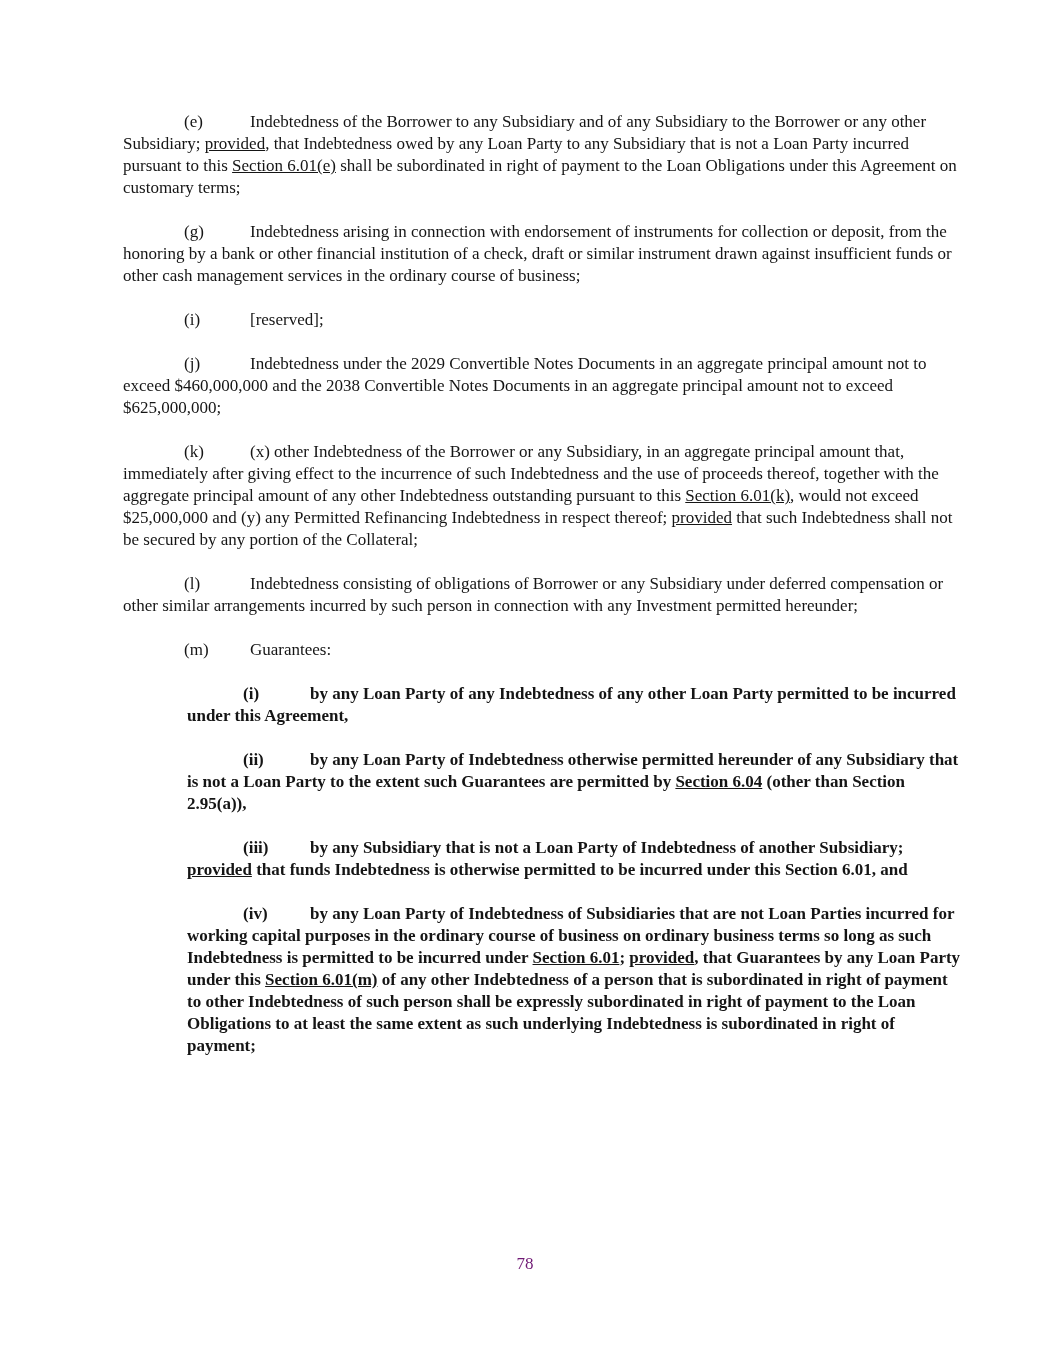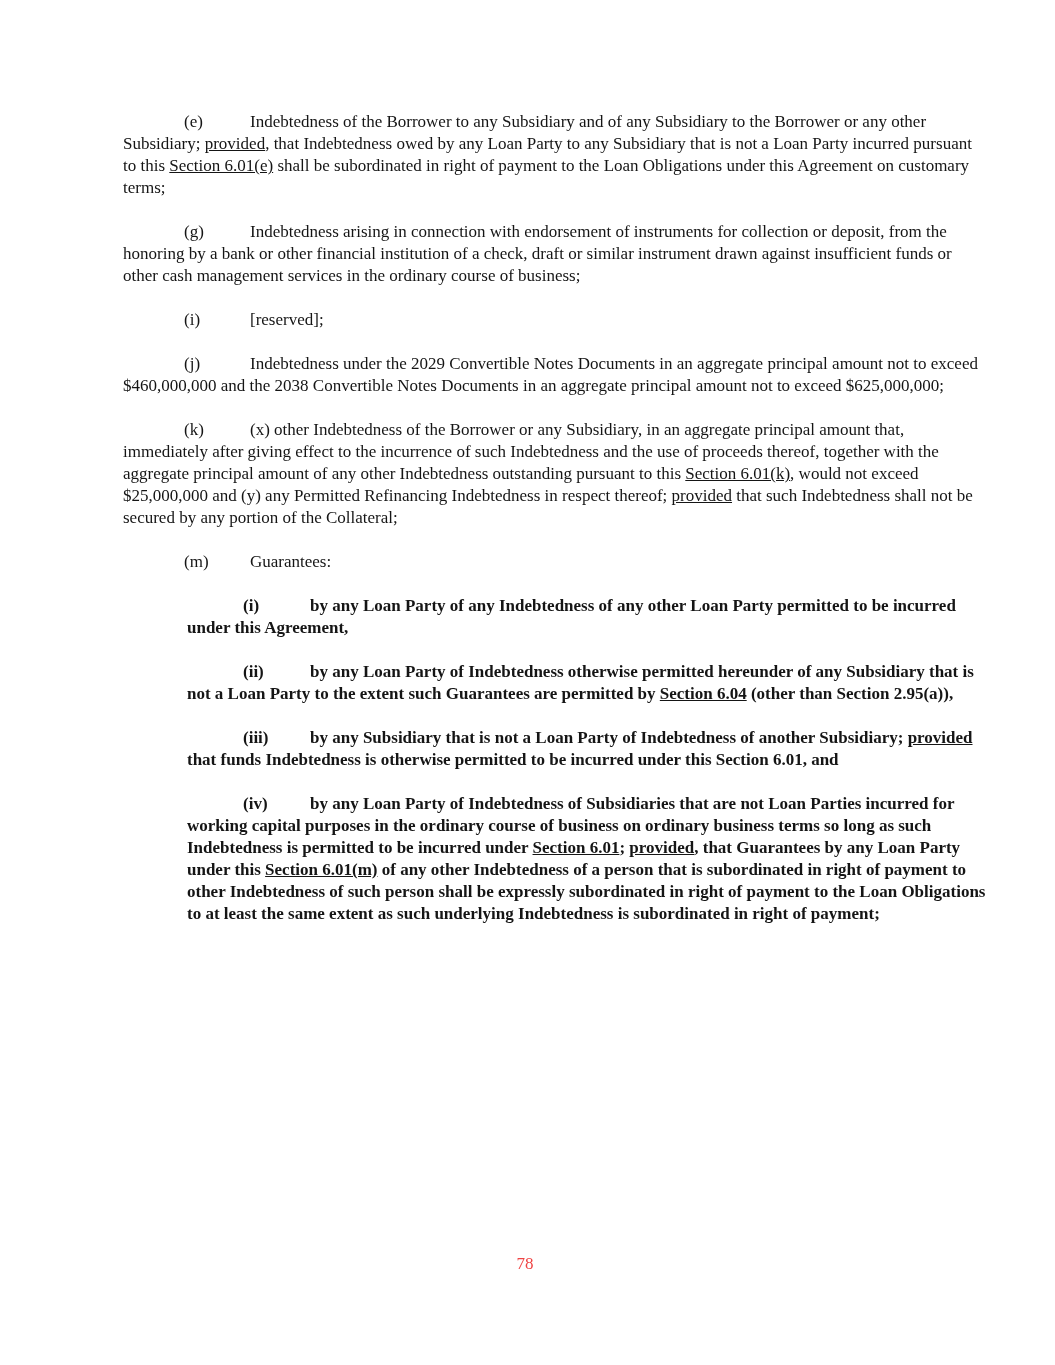--- a/index.html
+++ b/index.html
@@ -6,21 +6,21 @@
     margin: 0;
     padding: 0;
     background: #ffffff;
   }
   .page {
     position: relative;
     width: 1055px;
     height: 1365px;
     background: #ffffff;
     box-sizing: border-box;
-    padding: 111px 68px 0 123px;
+    padding: 111px 90px 0 123px;
     font-family: "Liberation Serif", "DejaVu Serif", serif;
     font-size: 17px;
     line-height: 22px;
     color: #151515;
     overflow: hidden;
   }
   .para {
     margin: 0 0 22px 0;
     text-align: left;
   }
@@ -41,34 +41,35 @@
   .seg-u { text-decoration: underline; }
   .footer {
     position: absolute;
     top: 1253px;
     left: 123px;
     width: 804px;
     text-align: center;
     font-family: "Liberation Serif", "DejaVu Serif", serif;
     font-size: 17px;
     line-height: 22px;
-    color: #ef4444;
+    color: #701a75;
   }
 </style>
 </head>
 <body>
 
 <div class="page">
   <div id="doc-body">
 
   <p class="para l1"><span class="plabel">(e)</span><span class="seg">Indebtedness of the Borrower to any Subsidiary and of any Subsidiary to the Borrower or any other Subsidiary; </span><span class="seg-u">provided</span><span class="seg">, that Indebtedness owed by any Loan Party to any Subsidiary that is not a Loan Party incurred pursuant to this </span><span class="seg-u">Section 6.01(e)</span><span class="seg"> shall be subordinated in right of payment to the Loan Obligations under this Agreement on customary terms;</span></p>
       <p class="para l1"><span class="plabel">(g)</span><span class="seg">Indebtedness arising in connection with endorsement of instruments for collection or deposit, from the honoring by a bank or other financial institution of a check, draft or similar instrument drawn against insufficient funds or other cash management services in the ordinary course of business;</span></p>
       <p class="para l1"><span class="plabel">(i)</span><span class="seg">[reserved];</span></p>
       <p class="para l1"><span class="plabel">(j)</span><span class="seg">Indebtedness under the 2029 Convertible Notes Documents in an aggregate principal amount not to exceed $460,000,000 and the 2038 Convertible Notes Documents in an aggregate principal amount not to exceed $625,000,000;</span></p>
       <p class="para l1"><span class="plabel">(k)</span><span class="seg">(x) other Indebtedness of the Borrower or any Subsidiary, in an aggregate principal amount that, immediately after giving effect to the incurrence of such Indebtedness and the use of proceeds thereof, together with the aggregate principal amount of any other Indebtedness outstanding pursuant to this </span><span class="seg-u">Section 6.01(k)</span><span class="seg">, would not exceed $25,000,000 and (y) any Permitted Refinancing Indebtedness in respect thereof; </span><span class="seg-u">provided</span><span class="seg"> that such Indebtedness shall not be secured by any portion of the Collateral;</span></p>
+      <p class="para l1"><span class="plabel">(l)</span><span class="seg">Indebtedness consisting of obligations of Borrower or any Subsidiary under deferred compensation or other similar arrangements incurred by such person in connection with any Investment permitted hereunder;</span></p>
       <p class="para l1"><span class="plabel">(m)</span><span class="seg">Guarantees:</span></p>
       <p class="para l2"><span class="plabel">(i)</span><span class="seg">by any Loan Party of any Indebtedness of any other Loan Party permitted to be incurred under this Agreement,</span></p>
       <p class="para l2"><span class="plabel">(ii)</span><span class="seg">by any Loan Party of Indebtedness otherwise permitted hereunder of any Subsidiary that is not a Loan Party to the extent such Guarantees are permitted by </span><span class="seg-u">Section 6.04</span><span class="seg"> (other than Section 2.95(a)),</span></p>
       <p class="para l2"><span class="plabel">(iii)</span><span class="seg">by any Subsidiary that is not a Loan Party of Indebtedness of another Subsidiary; </span><span class="seg-u">provided</span><span class="seg"> that funds Indebtedness is otherwise permitted to be incurred under this Section 6.01, and</span></p>
       <p class="para l2"><span class="plabel">(iv)</span><span class="seg">by any Loan Party of Indebtedness of Subsidiaries that are not Loan Parties incurred for working capital purposes in the ordinary course of business on ordinary business terms so long as such Indebtedness is permitted to be incurred under </span><span class="seg-u">Section 6.01</span><span class="seg">; </span><span class="seg-u">provided</span><span class="seg">, that Guarantees by any Loan Party under this </span><span class="seg-u">Section 6.01(m)</span><span class="seg"> of any other Indebtedness of a person that is subordinated in right of payment to other Indebtedness of such person shall be expressly subordinated in right of payment to the Loan Obligations to at least the same extent as such underlying Indebtedness is subordinated in right of payment;</span></p>
     </div>
   <div class="footer">78</div>
 </div>
 
 </body></html>

